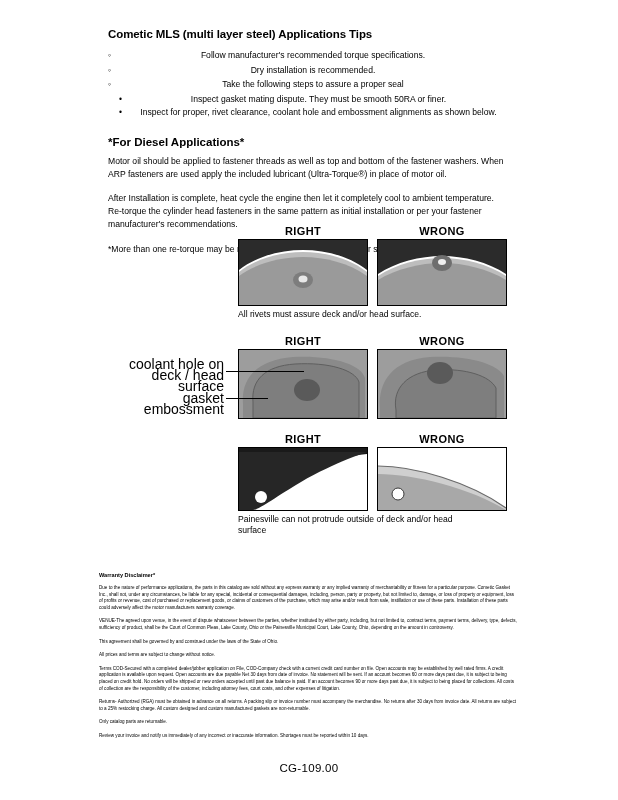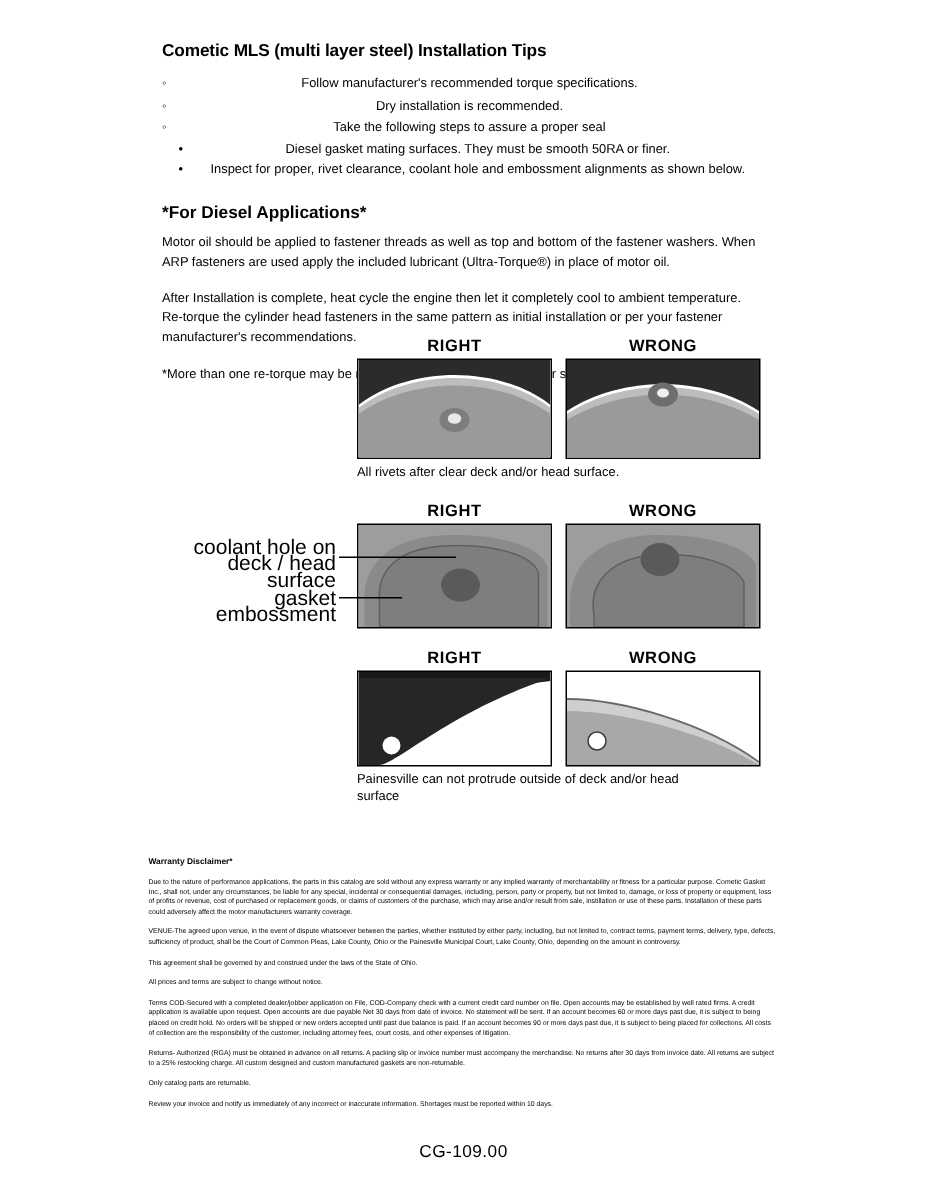--- a/index.html
+++ b/index.html
@@ -160,29 +160,29 @@
     letter-spacing: 0.3px;
   }
   svg { display: block; }
 </style>
 </head>
 <body>
 
 <div class="page">
 
   <div class="content">
-    <h1 class="title">Cometic MLS (multi layer steel) Installation Tips</h1>
+    <h1 class="title">Cometic MLS (multi layer steel) Applications Tips</h1>
 
     <ul class="bullets">
       <li><span>Follow manufacturer's recommended torque specifications.</span></li>
       <li><span>Dry installation is recommended.</span></li>
       <li>
         <span>Take the following steps to assure a proper seal</span>
         <ul class="subbullets">
-          <li><span>Diesel gasket mating surfaces.  They must be smooth 50RA or finer.</span></li>
+          <li><span>Inspect gasket mating dispute.  They must be smooth 50RA or finer.</span></li>
           <li><span>Inspect for proper, rivet clearance, coolant hole and embossment alignments as shown below.</span></li>
         </ul>
       </li>
     </ul>
 
     <h2 class="subtitle">*For Diesel Applications*</h2>
     <p class="body">Motor oil should be applied to fastener threads as well as top and bottom of the fastener washers. When ARP fasteners are used apply the included lubricant (Ultra-Torque®) in place of motor oil.</p>
     <p class="body">After Installation is complete, heat cycle the engine then let it completely cool to ambient temperature. Re-torque the cylinder head fasteners in the same pattern as initial installation or per your fastener manufacturer's recommendations.</p>
     <p class="body tight">*More than one re-torque may be required to achieve proper fastener stretch*</p>
   </div>
@@ -209,21 +209,21 @@
           <svg width="128" height="65" viewBox="0 0 128 65">
             <rect x="0" y="0" width="128" height="65" fill="#fff"></rect>
             <path d="M0,0 L128,0 L128,34 C110,22 86,16 64,16 C42,16 18,22 0,34 Z" fill="#2b2b2b"></path>
             <path d="M0,36 C18,24 42,18 64,18 C86,18 110,24 128,36 L128,65 L0,65 Z" fill="#bdbdbd"></path>
             <path d="M0,40 C18,29 42,23 64,23 C86,23 110,29 128,40 L128,65 L0,65 Z" fill="#9a9a9a"></path>
             <ellipse cx="64" cy="23" rx="10" ry="8" fill="#6e6e6e"></ellipse>
             <ellipse cx="64" cy="22" rx="4" ry="3" fill="#efefef"></ellipse>
           </svg>
         </div>
       </div>
-      <p class="caption">All rivets after clear deck and/or head surface.</p>
+      <p class="caption">All rivets must assure deck and/or head surface.</p>
     </div>
 
     <div class="fig-row" style="margin-left:130px; margin-top:14px;">
       <div style="display:flex; gap:9px;">
         <div class="fig-label" style="width:130px;">RIGHT</div>
         <div class="fig-label" style="width:130px;">WRONG</div>
       </div>
       <div class="fig-pair" style="margin-top:2px;">
         <div class="fig-box" style="width:130px;height:70px;">
           <svg width="128" height="68" viewBox="0 0 128 68">

